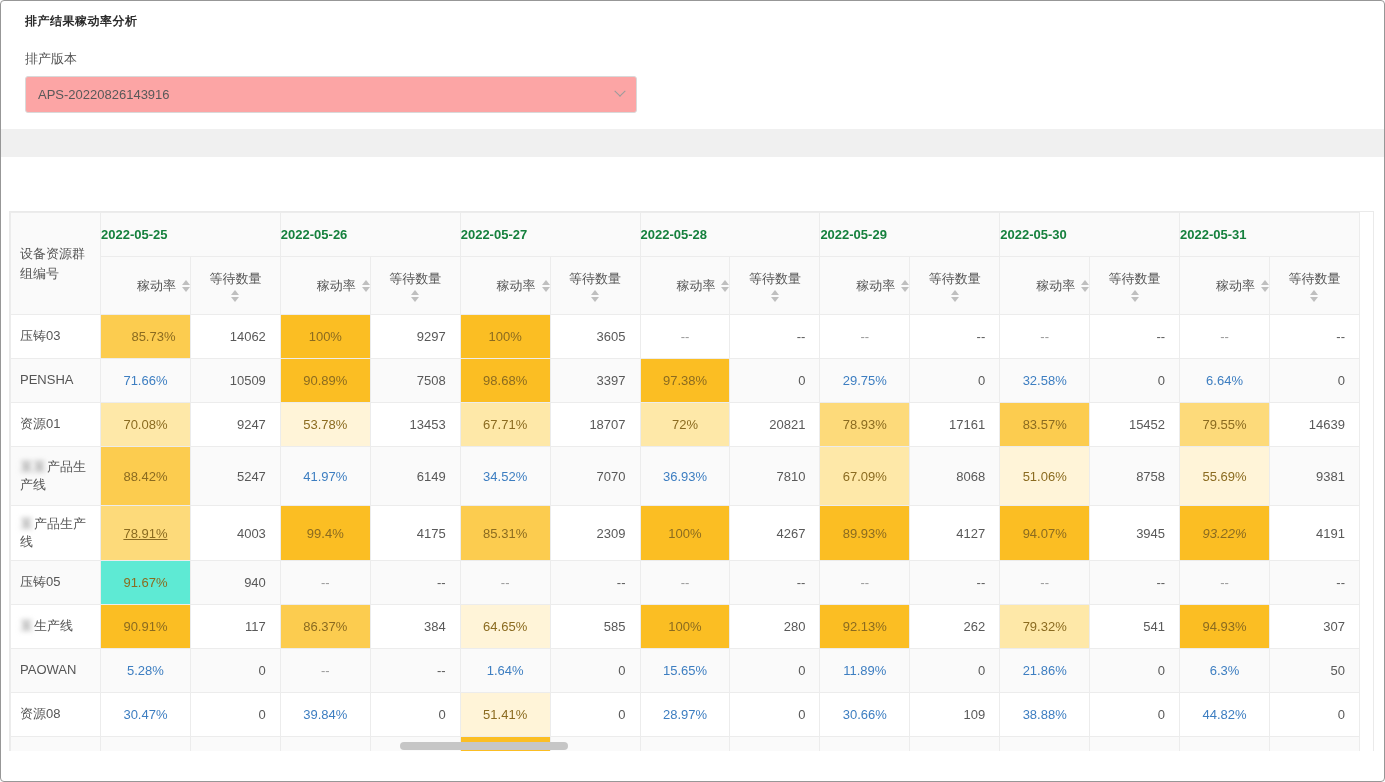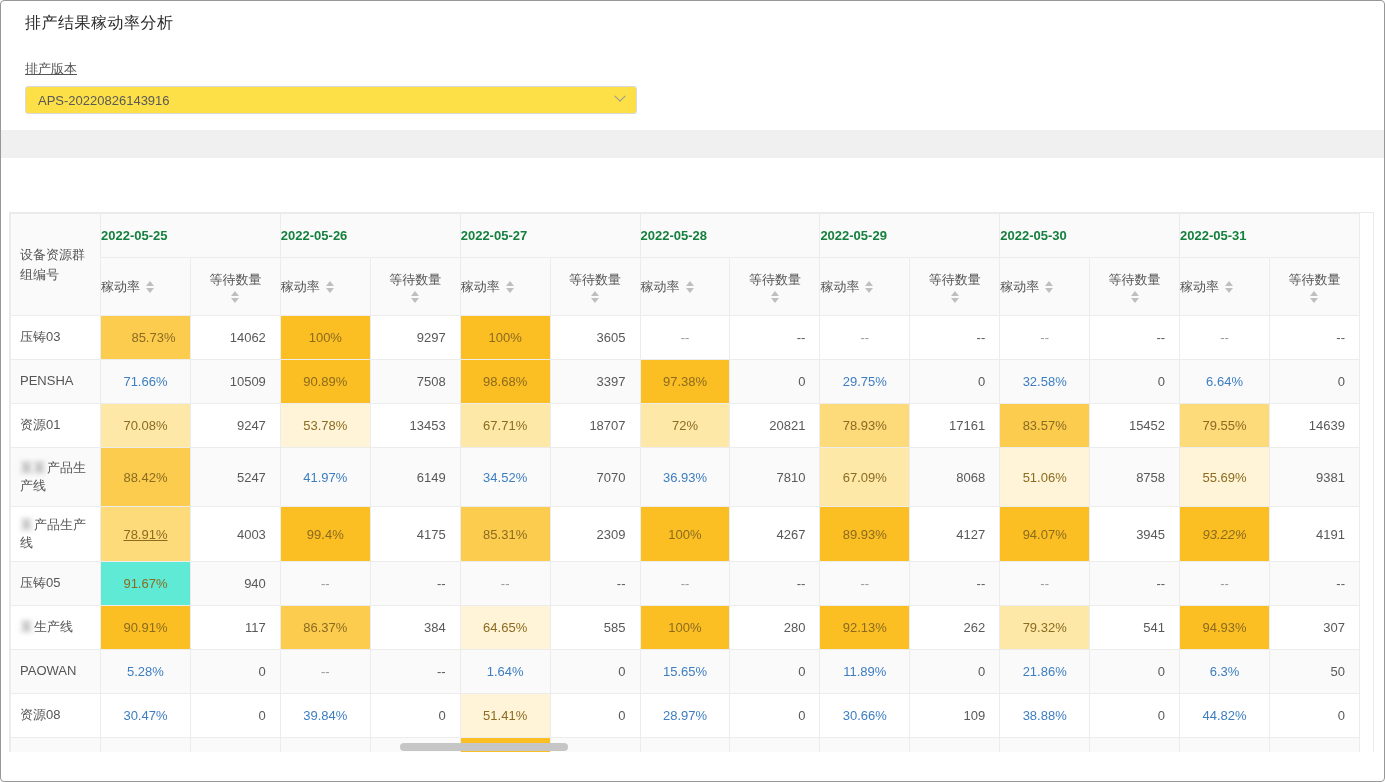--- a/index.html
+++ b/index.html
@@ -3,24 +3,24 @@
 <meta charset="utf-8">
 <style>
   * { box-sizing: border-box; }
   html,body { margin:0; padding:0; background:#ffffff; font-family:"Liberation Sans", sans-serif; }
   .viewport {
     width:1385px; height:782px; border:1px solid #979797; border-radius:4px;
     background:#fff; overflow:hidden; position:relative;
   }
   
   .top-section { padding:12px 24px 0; }
-  .page-title { font-size:16px; font-weight:400; color:#2b2b2b; margin:0 0 26px; letter-spacing:.5px; }
-  .field-label { font-size:13px; color:#555; margin-bottom:8px;text-decoration:underline; }
+  .page-title { font-size:12px; font-weight:700; color:#2b2b2b; margin:0 0 20px; letter-spacing:.5px; }
+  .field-label { font-size:13px; color:#555; margin-bottom:8px; }
   .select {
-    width:612px; height:28px; border:1px solid #d9d9d9; border-radius:3px; background:#fde047;
+    width:612px; height:37px; border:1px solid #d9d9d9; border-radius:3px; background:#fca5a5;
     display:flex; align-items:center; justify-content:space-between; padding:0 12px;
     cursor:pointer; margin-bottom:16px;
   }
   .select-value { font-size:13px; color:#595959; }
   .chevron {
     width:8px; height:8px; border-right:1.4px solid #9b9b9b; border-bottom:1.4px solid #9b9b9b;
     transform:rotate(45deg) translate(-2px,-2px); margin-top:-2px;
   }
   .gray-band { height:28px; background:#f0f0f0; }
   
@@ -29,21 +29,21 @@
     width:1365px; height:540px; overflow:hidden; position:relative;
     border:1px solid #eaeaea; border-bottom:none; background:#fff;
   }
   table { border-collapse:collapse; table-layout:fixed; width:1350px; font-size:13px; }
   th, td { border:1px solid #ececec; padding:0; }
   thead th { background:#fafafa; color:#555; font-weight:500; }
   tr.date-row th { height:44px; font-size:13px; }
   tr.sub-row th { height:58px; }
   th.corner { width:90px; text-align:left; padding:0 9px; line-height:1.5; font-weight:500; }
   th.date-th { text-align:left; font-weight:600; color:#15803d; }
-  .th-flex-row { display:flex; align-items:center; justify-content:flex-start; }
+  .th-flex-row { display:flex; align-items:center; justify-content:flex-end; }
   .th-flex-col { display:flex; flex-direction:column; align-items:center; gap:2px; }
   .th-text { font-weight:500; color:#555; }
   .sorter { display:inline-flex; flex-direction:column; margin-left:6px; cursor:pointer; }
   .th-flex-col .sorter { margin-left:0; }
   .caret { display:block; width:0; height:0; border-left:4px solid transparent; border-right:4px solid transparent; }
   .caret.up { border-bottom:5px solid #bfbfbf; margin-bottom:2px; }
   .caret.down { border-top:5px solid #bfbfbf; }
   tbody tr:nth-child(even) td { background:#fafafa; }
   td.name-cell { padding:0 9px; color:#555; line-height:1.4; word-break:break-all; }
   .blurred { filter:blur(2.6px); color:#8f8f8f; margin-right:1px; }

